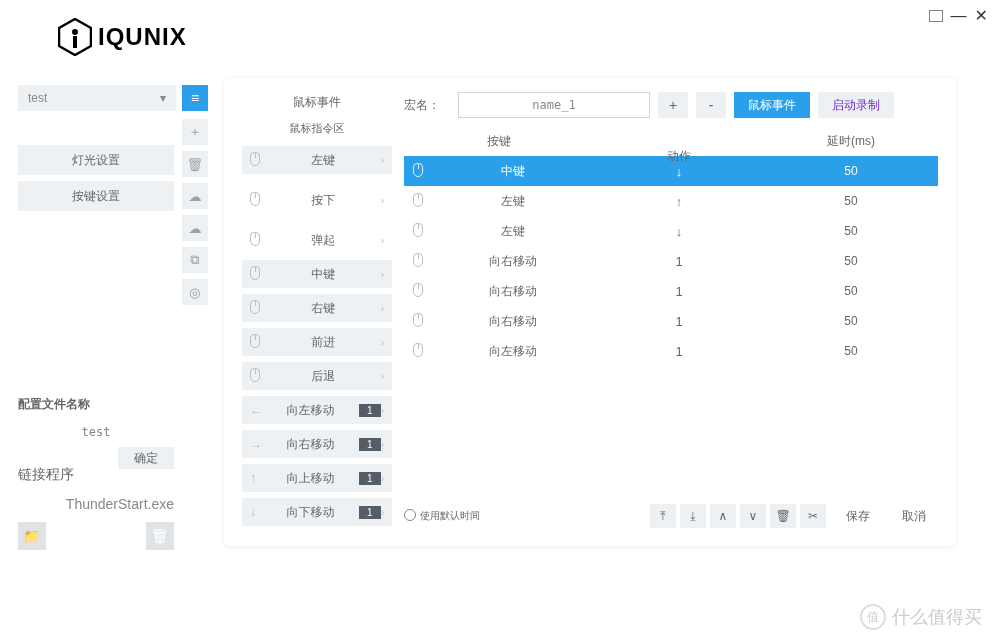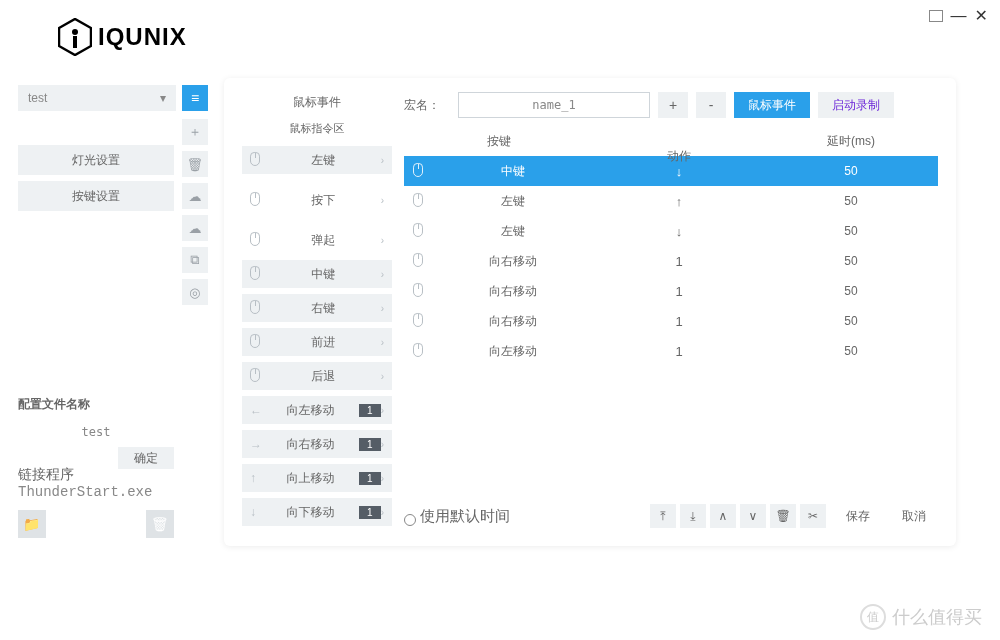--- a/index.html
+++ b/index.html
@@ -23,21 +23,21 @@
 
 .nav-list { width: 156px; margin-top: 34px; }
 .nav-item { height: 30px; background: #eef1f3; margin-bottom: 6px; display: flex; align-items: center; justify-content: center; font-size: 12px; color: #666; cursor: pointer; }
 .nav-item.active { background: #2aa0ea; color: #fff; }
 
 .cfg-block { position: absolute; top: 396px; left: 18px; width: 156px; font-size: 12px; color: #666; }
 .cfg-label { margin-bottom: 8px; font-weight: bold; }
 .cfg-input { width: 100%; height: 22px; border: none; background: transparent; text-align: center; font-size: 12px; color: #888; font-family: monospace; }
 .cfg-confirm { float: right; width: 56px; height: 22px; background: #eef1f3; border: none; font-size: 12px; color: #666; margin-top: 4px; cursor: pointer; }
 .link-block { position: absolute; top: 466px; left: 18px; width: 156px; font-size: 14px; color: #666; }
-.link-path { font-family: Liberation Mono, monospace; color: #888; margin-top: 0; text-align: left; }
+.link-path { font-family: Liberation Sans, sans-serif; color: #888; margin-top: 12px; text-align: right; }
 .folder-row { display: flex; justify-content: space-between; margin-top: 10px; }
 .folder-btn { width: 28px; height: 28px; background: #dfe3e6; display: flex; align-items: center; justify-content: center; color: #fff; cursor: pointer; }
 
 .panel { position: absolute; top: 78px; left: 224px; width: 732px; height: 468px; background: #fff; border-radius: 6px; box-shadow: 0 1px 6px rgba(0,0,0,0.08); padding: 12px 18px; }
 
 .cmd-col { width: 150px; float: left; }
 .cmd-title { text-align: center; font-size: 12px; color: #666; height: 28px; line-height: 24px; }
 .cmd-sub { text-align: center; font-size: 11px; color: #666; height: 28px; line-height: 20px; }
 .cmd-item { height: 28px; background: #eef1f3; margin-bottom: 6px; display: flex; align-items: center; padding: 0 8px; font-size: 12px; color: #666; cursor: pointer; position: relative; }
 .cmd-item.indent { background: transparent; margin-top: 12px; }
@@ -61,21 +61,21 @@
 
 .tbl-row { display: flex; height: 30px; align-items: center; font-size: 12px; color: #666; }
 .tbl-row.sel { background: #2aa0ea; color: #fff; }
 .tbl-row .ic { width: 28px; text-align: center; color: #b8bfc5; }
 .tbl-row.sel .ic { color: #e0f0fb; }
 .tbl-row .c1 { width: 162px; text-align: center; }
 .tbl-row .c2 { width: 170px; text-align: center; font-size: 13px; }
 .tbl-row .c3 { flex: 1; text-align: center; }
 
 .bottom-row { position: absolute; bottom: 18px; left: 180px; right: 18px; display: flex; align-items: center; }
-.radio-lbl { font-size: 15px; color: #666; display: flex; align-items: flex-end; gap: 4px; }
+.radio-lbl { font-size: 10px; color: #666; display: flex; align-items: flex-start; gap: 4px; }
 .radio-dot { width: 12px; height: 12px; border: 1px solid #888; border-radius: 50%; }
 .spacer { flex: 1; }
 .mini-btn { width: 26px; height: 24px; background: #eef1f3; border: none; margin-left: 4px; color: #666; font-size: 12px; cursor: pointer; }
 .txt-btn { height: 24px; padding: 0 12px; background: transparent; border: none; font-size: 12px; color: #666; margin-left: 8px; cursor: pointer; }
 
 .watermark { position: absolute; bottom: 10px; right: 18px; font-size: 18px; color: #ccc; display: flex; align-items: center; gap: 6px; }
 .watermark .circ { width: 26px; height: 26px; border: 2px solid #ddd; border-radius: 50%; display: flex; align-items: center; justify-content: center; font-size: 12px; }
 
 .mouse-ic { display: inline-block; width: 10px; height: 14px; border: 1.5px solid currentColor; border-radius: 5px 5px 6px 6px; position: relative; }
 .mouse-ic::before { content: ""; position: absolute; top: 0; left: 50%; width: 1px; height: 5px; background: currentColor; }

